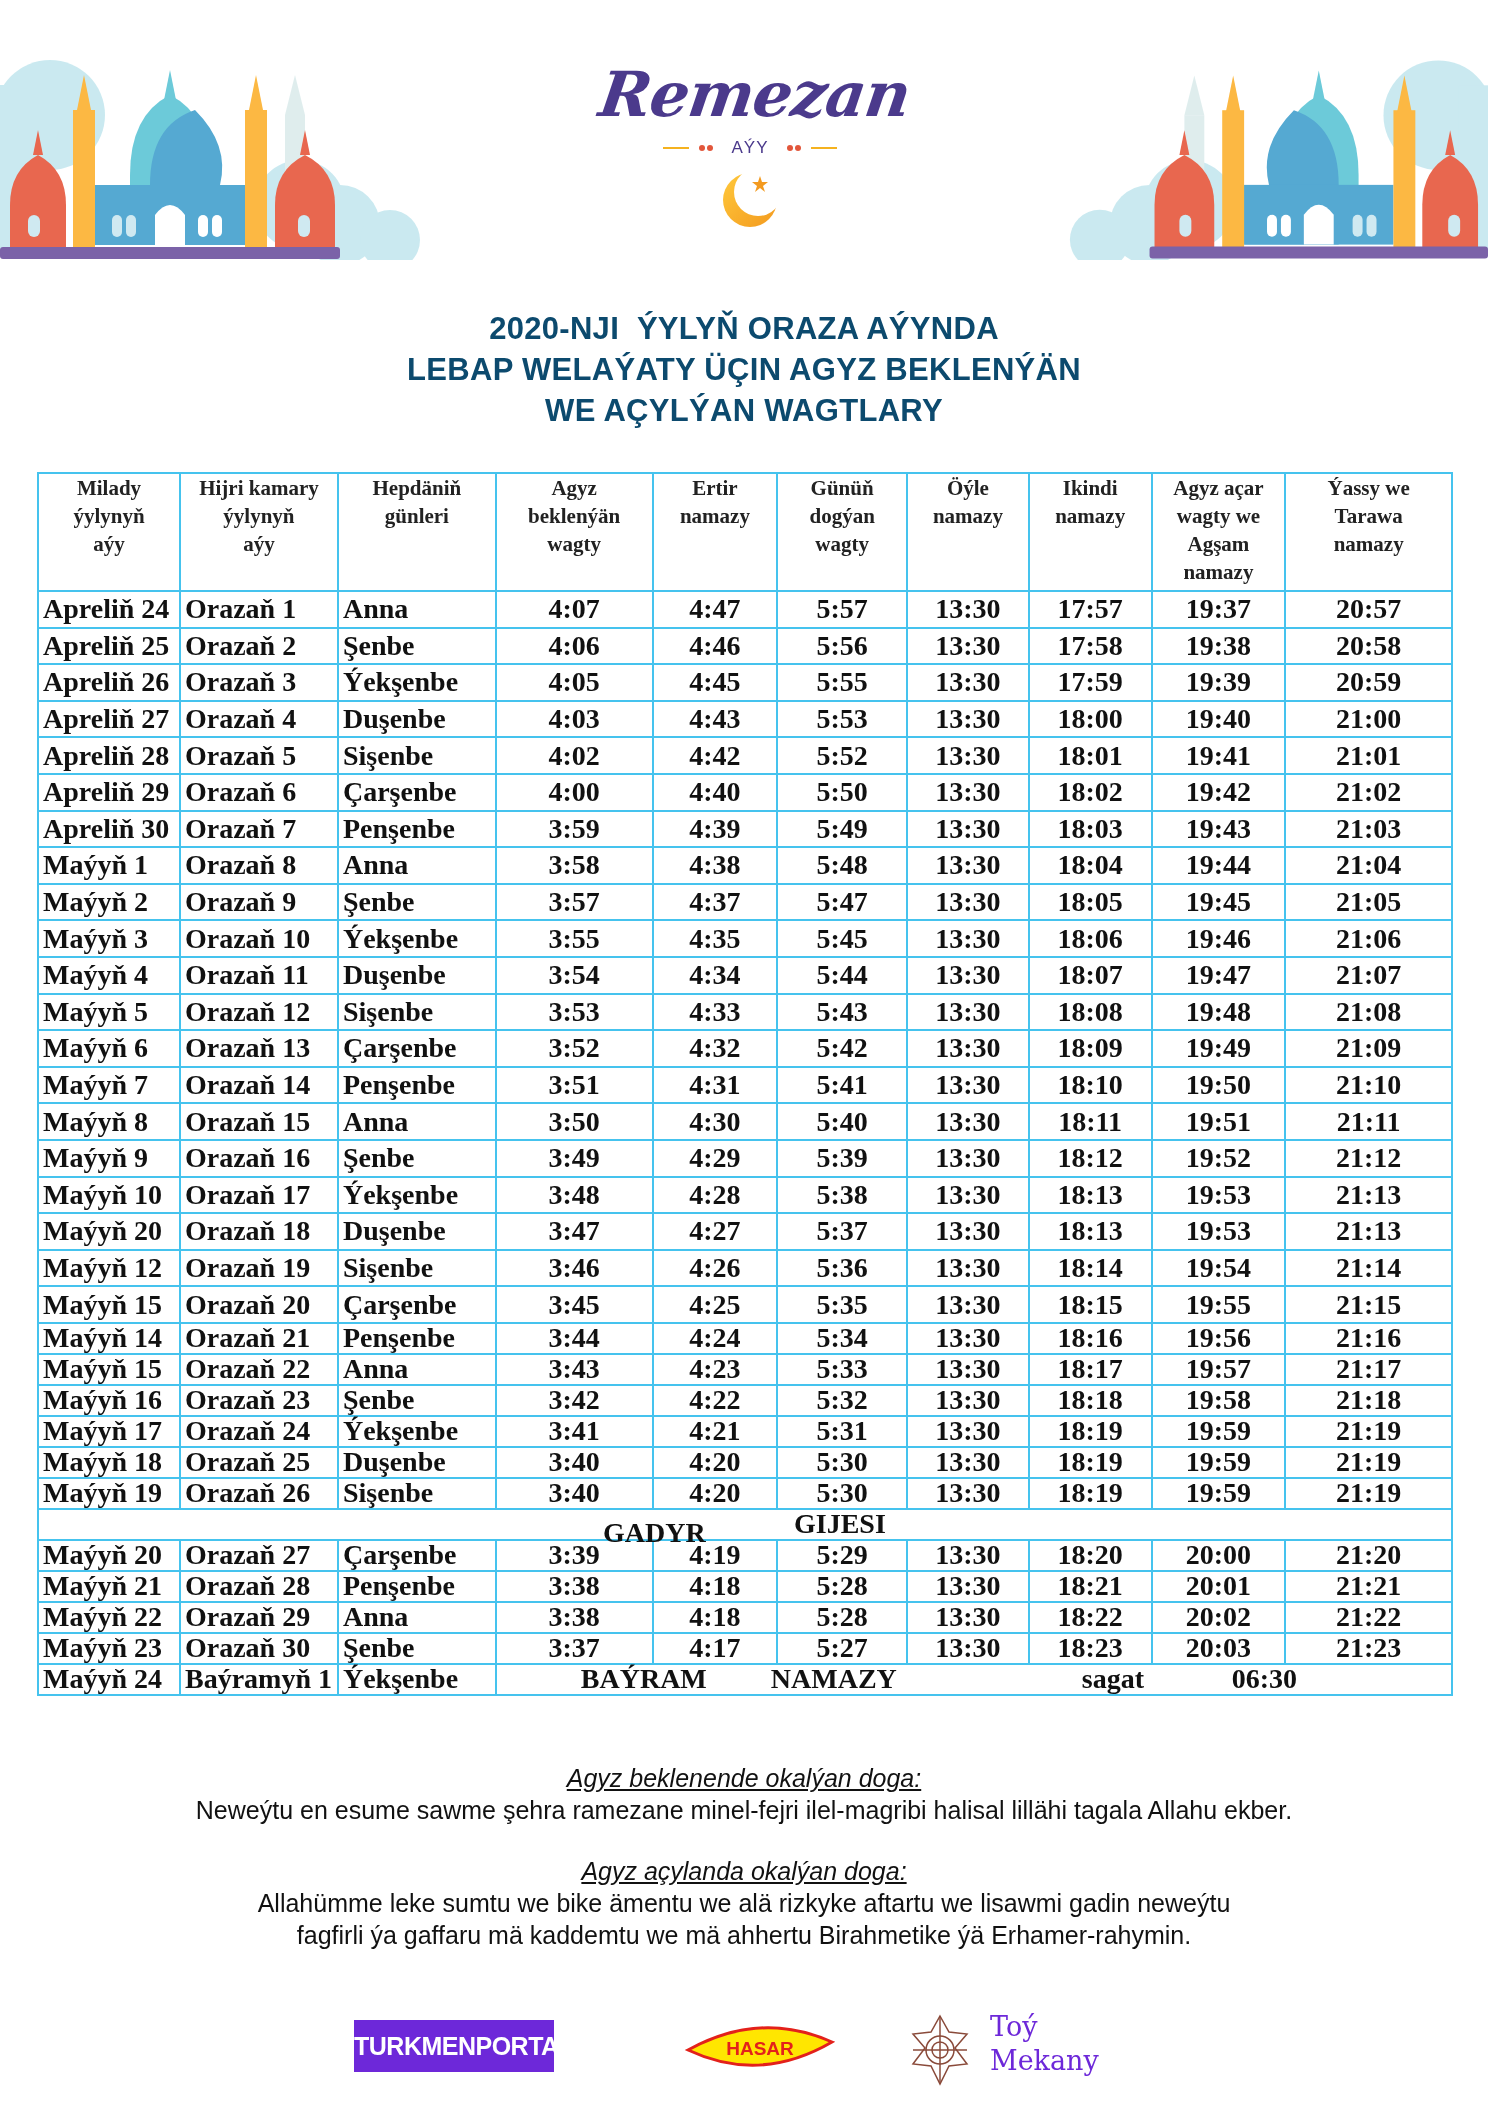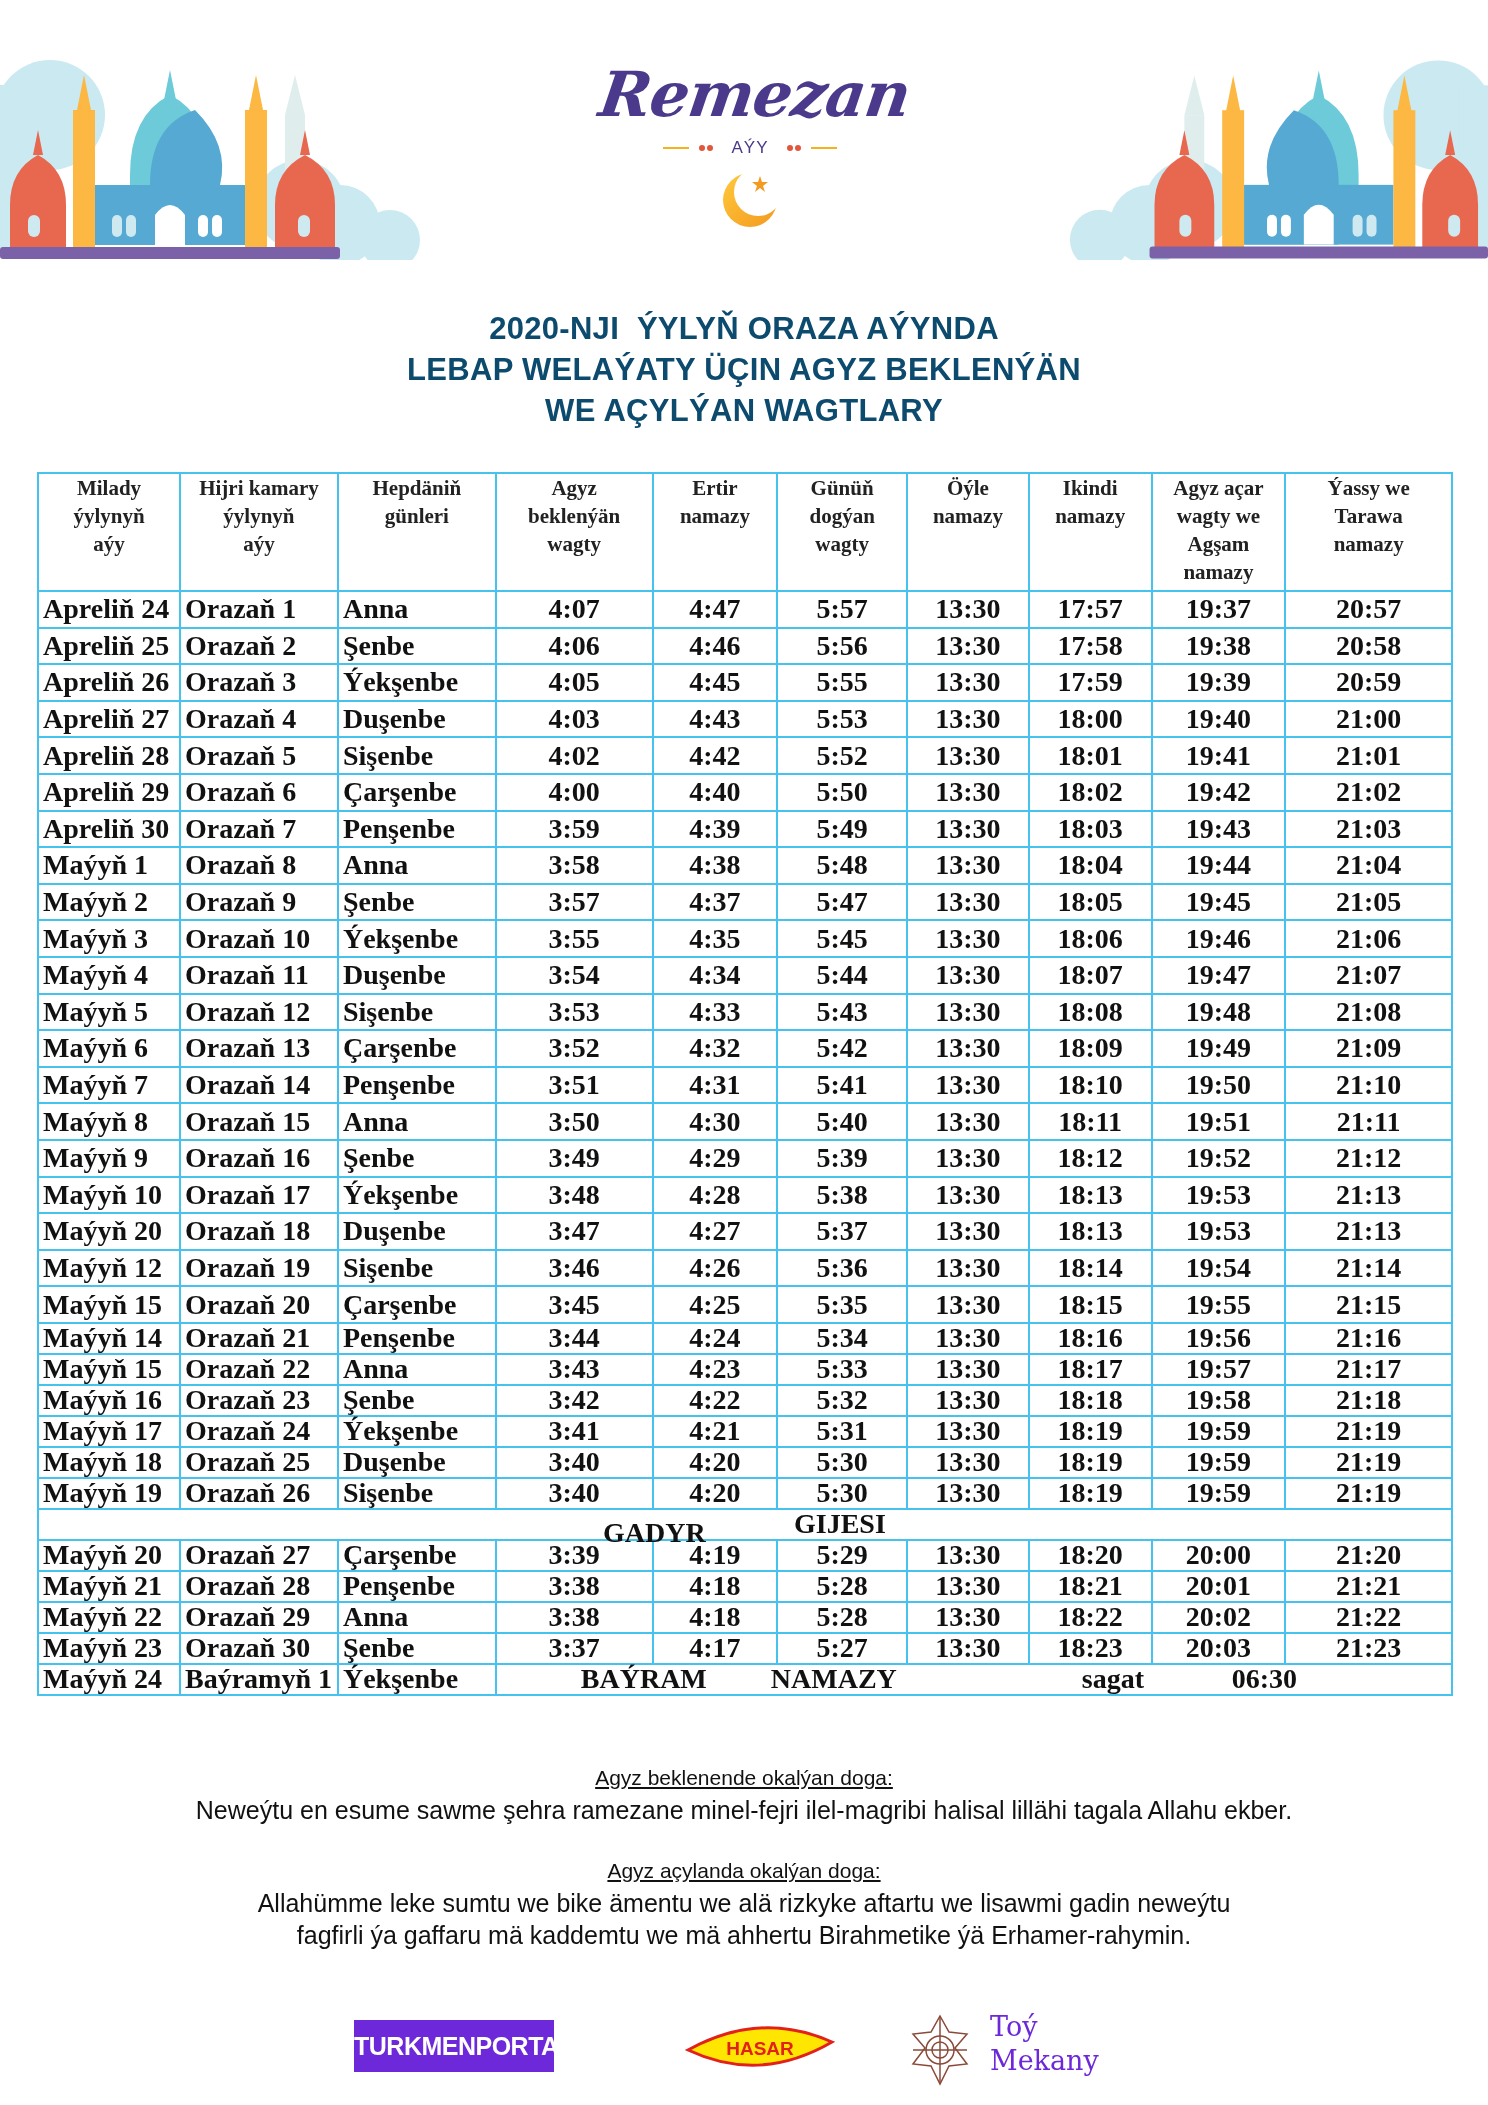--- a/index.html
+++ b/index.html
@@ -24,21 +24,21 @@
 
   table.sched { position: absolute; left: 37px; top: 472px; width: 1416px; border-collapse: collapse; }
   table.sched td, table.sched th { border: 2px solid #45c3ee; }
   table.sched th { font-weight: bold; font-size: 21px; line-height: 28px; vertical-align: top; text-align: center; height: 118px; color: #222; }
   table.sched td { font-weight: bold; font-size: 28px; height: 36.6px; line-height: 30px; padding: 0 4px; white-space: nowrap; color: #111; }
   td.l { text-align: left; }
   td.c { text-align: center; }
   tr.compact td { height: 31px; line-height: 28px; }
 
   .prayers { position: absolute; left: 0; top: 1762px; width: 1488px; text-align: center; font-family: "Liberation Sans", sans-serif; font-size: 25px; line-height: 32px; color: #111; }
-  .prayers .ttl { text-decoration: underline; font-size: 21px; }
+  .prayers .ttl { text-decoration: underline; font-size: 25px; font-style: italic; }
   .prayers .blk { margin-bottom: 29px; }
 
   .sponsors { position: absolute; left: 0; top: 2010px; width: 1488px; height: 80px; }
   .tp { position: absolute; left: 354px; top: 10px; width: 200px; height: 52px; background: #6d28d9; color: #fff; font-family: "Liberation Sans", sans-serif; font-weight: bold; font-size: 25px; line-height: 52px; text-align: center; letter-spacing: -0.5px; }
   .hasar { position: absolute; left: 680px; top: 12px; width: 160px; height: 50px; }
   .toy { position: absolute; left: 905px; top: 0px; width: 220px; height: 80px; }
   .toy-text { position: absolute; left: 85px; top: 0; font-family: "DejaVu Serif", serif; font-size: 27px; line-height: 34px; color: #6d28d9; }
 </style>
 </head>
 <body>

